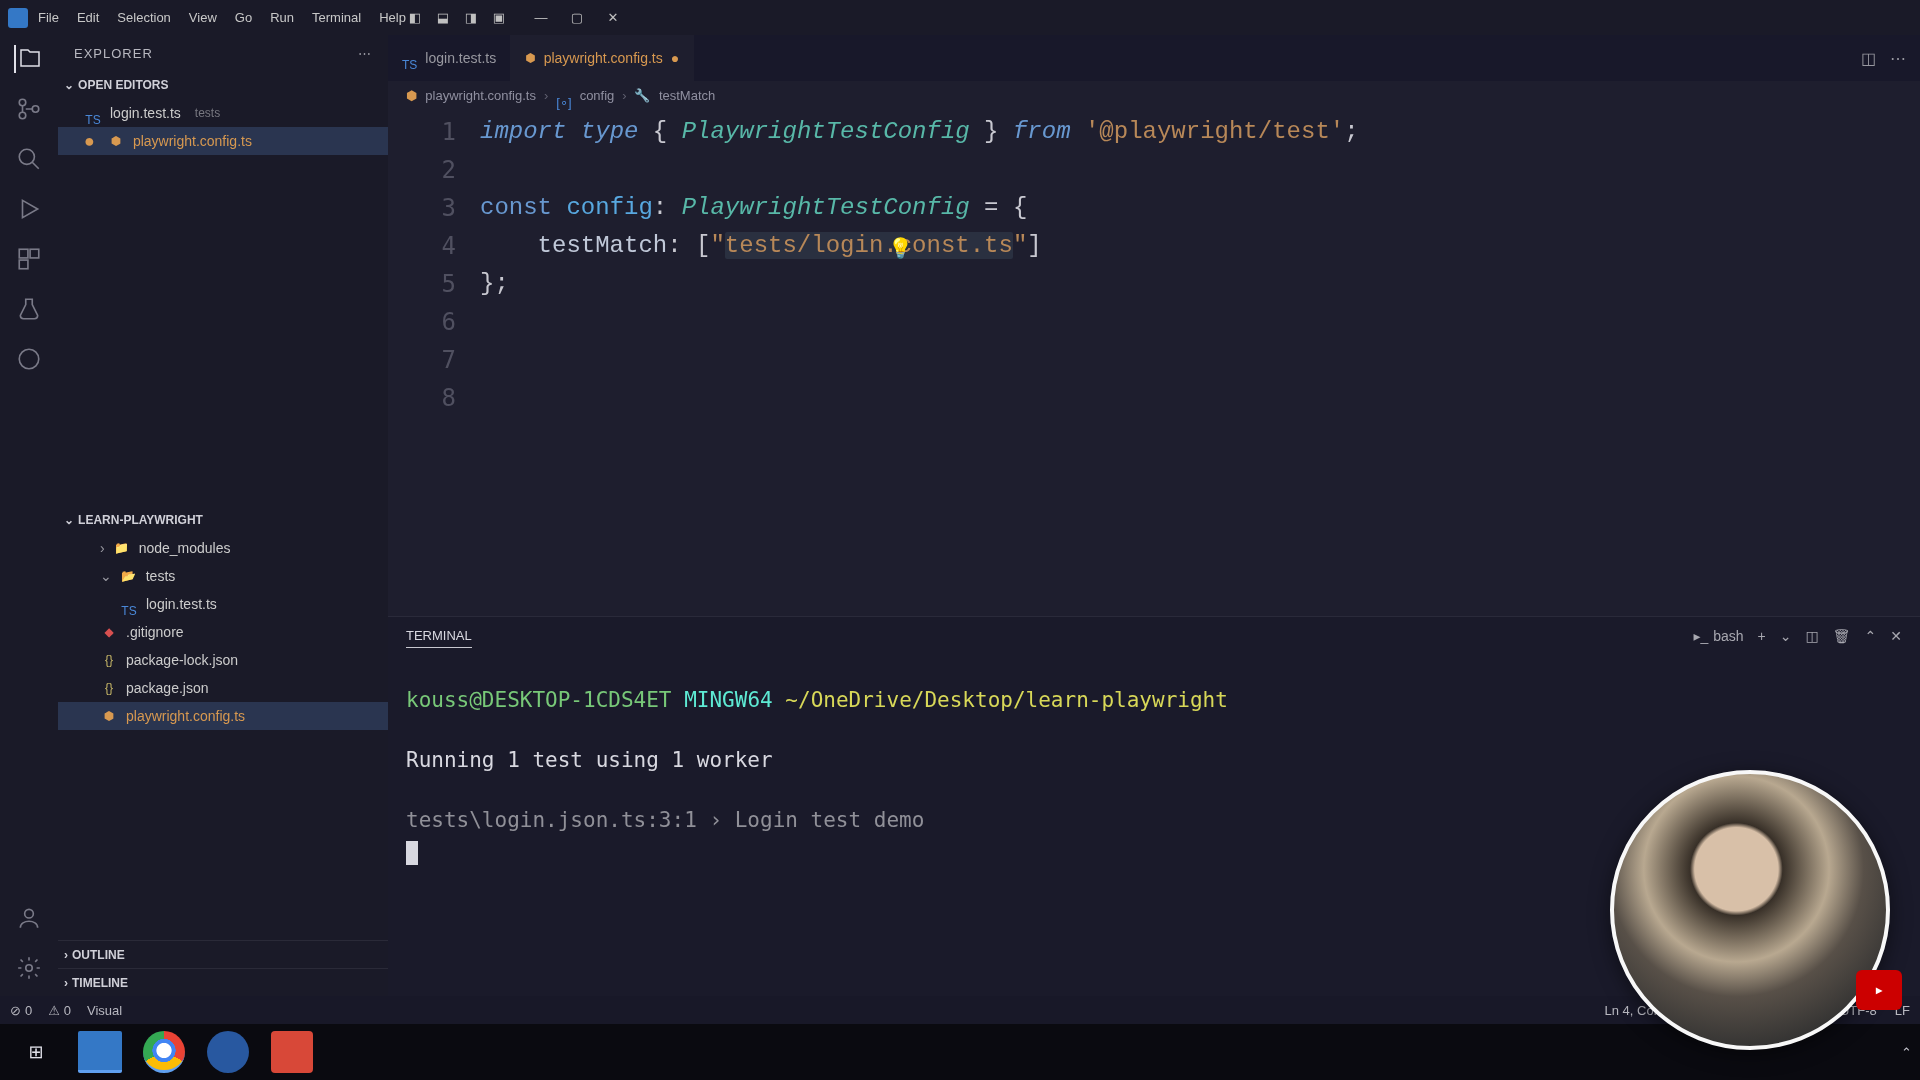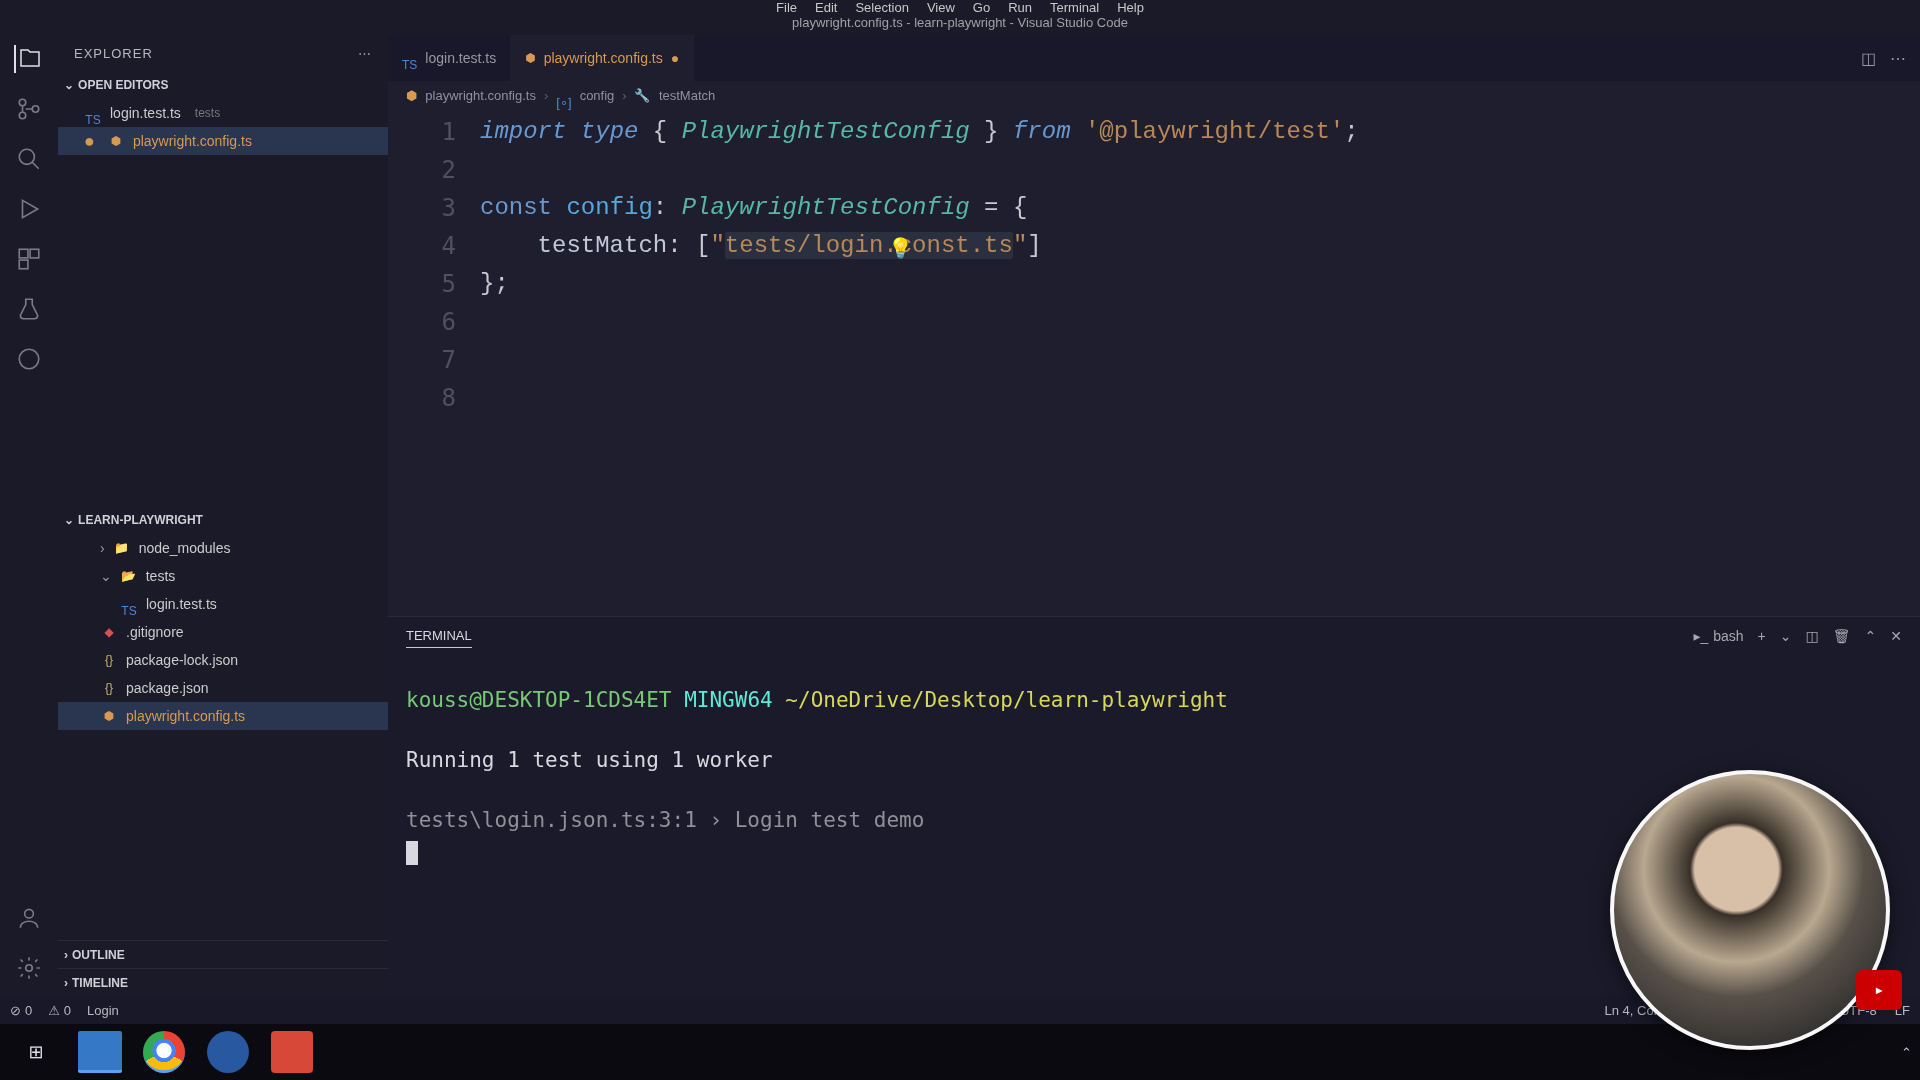--- a/index.html
+++ b/index.html
@@ -13,21 +13,20 @@
 }
 
 
 .titlebar {
   height: 35px;
   background: #1a1a28;
   display: flex;
   align-items: center;
   padding: 0 8px;
   font-size: 13px;
-  flex-direction: column;
 }
 .titlebar .logo { width: 20px; height: 20px; background: #3478c6; border-radius: 3px; margin-right: 10px; }
 .titlebar .menu { display: flex; gap: 18px; }
 .titlebar .menu span { color: #c8c8c8; cursor: pointer; }
 .titlebar .center { flex: 1; text-align: center; color: #a0a0a8; }
 .titlebar .right { display: flex; gap: 10px; align-items: center; }
 .titlebar .wicon { width: 18px; height: 18px; display: flex; align-items: center; justify-content: center; color: #c0c0c0; }
 .window-controls { display: flex; gap: 18px; margin-left: 14px; }
 
 
@@ -277,21 +276,20 @@
   <div class="menu">
     <span>File</span>
     <span>Edit</span>
     <span>Selection</span>
     <span>View</span>
     <span>Go</span>
     <span>Run</span>
     <span>Terminal</span>
     <span>Help</span>
   </div>
-  <div class="center">playwright.config.ts - learn-playwright - Visual Studio Code</div>
   <div class="right">
     <span class="wicon">◧</span>
     <span class="wicon">⬓</span>
     <span class="wicon">◨</span>
     <span class="wicon">▣</span>
     <div class="window-controls">
       <span class="wicon">—</span>
       <span class="wicon">▢</span>
       <span class="wicon">✕</span>
     </div>
@@ -513,21 +511,21 @@
         <div><span class="cursor"></span></div>
       </div>
     </div>
 
   </div>
 </div>
 
 <div class="statusbar">
   <span class="sicon">⊘ <span>0</span></span>
   <span class="sicon">⚠ <span>0</span></span>
-  <span>Login</span>
+  <span>Visual</span>
   <div class="right">
     <span>Ln 4, Col 22 (1 selected)</span>
     <span>Spaces: 4</span>
     <span>UTF-8</span>
     <span>LF</span>
   </div>
 </div>
 
 <div class="taskbar">
   <div class="tbtn">

